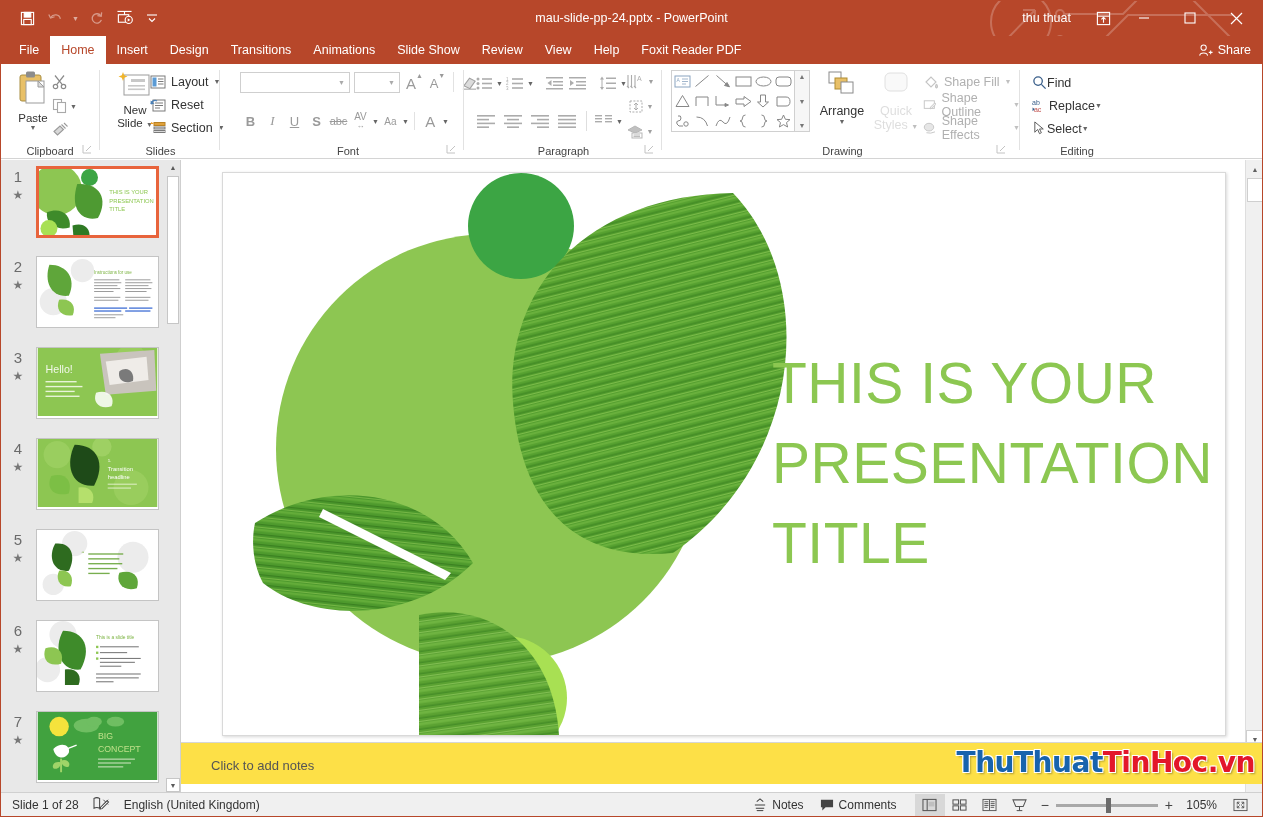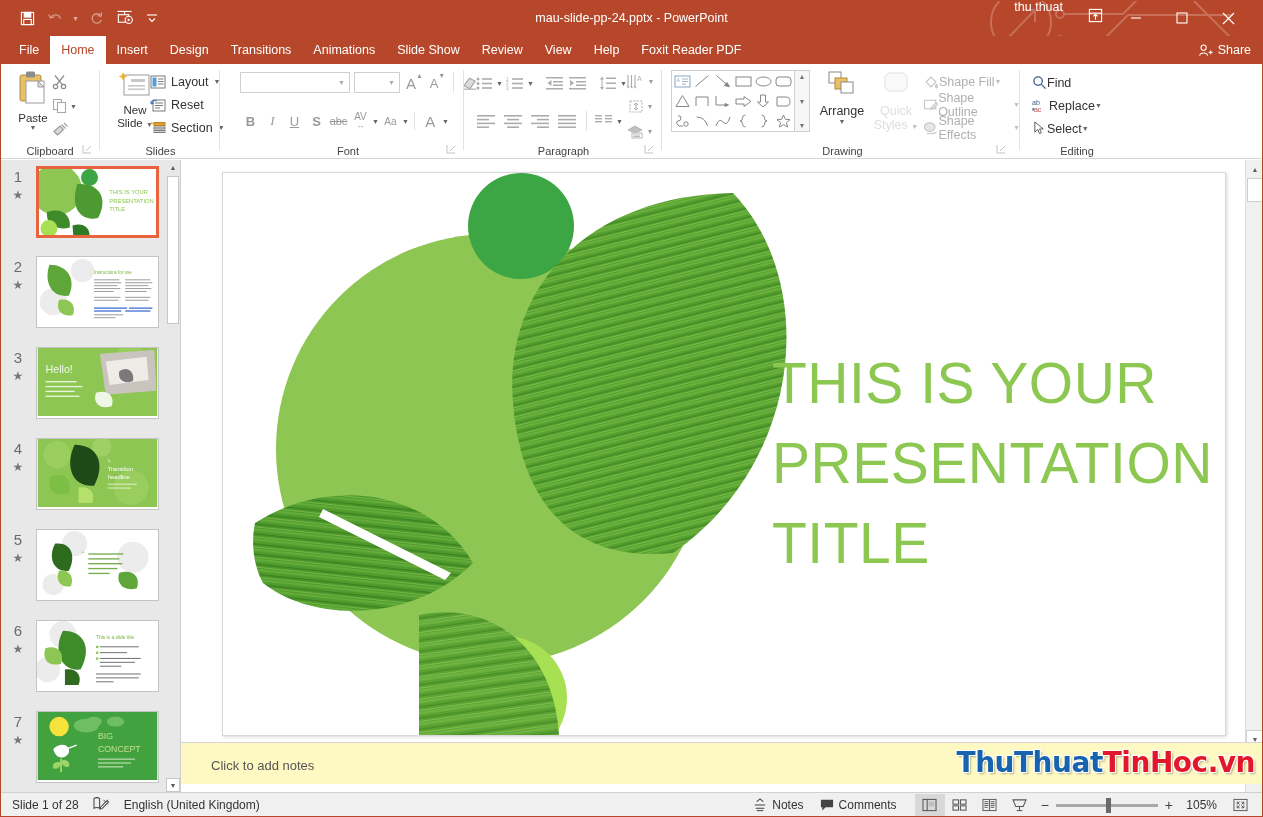--- a/index.html
+++ b/index.html
@@ -21,21 +21,21 @@
   .qat-btn { width: 26px; height: 24px; display: flex; align-items: center; justify-content: center;
     color: #fff; }
   .qat-btn svg { display: block; }
   .qat-dim { opacity: .45; }
   .qat-caret { width: 11px; height: 24px; display: flex; align-items: center; justify-content: center;
     color: #fff; font-size: 7px; opacity: .55; }
   .win-title {
     position: absolute; left: 0; top: 0; width: 1263px; height: 36px;
     line-height: 36px; text-align: center; color: #fff; font-size: 12.5px;
   }
-  .tb-right { position: absolute; right: 12px; top: 0; height: 36px; display: flex; align-items: flex-start; }
+  .tb-right { position: absolute; right: 4px; top: 0; height: 36px; display: flex; align-items: center; }
   .acct { color: #fff; font-size: 12.5px; margin-right: 14px; }
   .ribbon-opts { width: 36px; height: 30px; display: flex; align-items: center; justify-content: center; color: #fff; }
   .wbtn { width: 46px; height: 36px; display: flex; align-items: center; justify-content: center; color: #fff; }
 
   
   .tabbar {
     position: absolute; top: 36px; left: 0; width: 1263px; height: 28px;
     background: #b7472a;
   }
   .tabs { display: flex; align-items: flex-start; height: 28px; padding-left: 8px; }
@@ -107,21 +107,21 @@
     display: grid; grid-template-columns: repeat(6, 1fr); grid-template-rows: repeat(3, 1fr);
   }
   .shp { display: flex; align-items: center; justify-content: center; opacity: .7; }
   .galbar { position: absolute; left: 130px; top: 6px; width: 15px; height: 62px;
     border: 1px solid #d0d0d0; border-left: none; background: #f6f6f6;
     display: flex; flex-direction: column; justify-content: space-between; align-items: center; padding: 2px 0; }
   .galbar span { font-size: 7px; color: #777; }
   .arrange { position: absolute; left: 150px; top: 6px; width: 54px; text-align: center; }
   .qstyles { position: absolute; left: 206px; top: 6px; width: 50px; text-align: center; opacity: .42; }
   .shapefx { position: absolute; left: 258px; top: 6px; }
-  .fx-row { display: flex; align-items: center; height: 23px; font-size: 12.5px; color: #b0b0b0; }
+  .fx-row { display: flex; align-items: center; height: 23px; gap: 5px; font-size: 12.5px; color: #b0b0b0; }
 
   
   .edit-row { display: flex; align-items: center; height: 23px; font-size: 12.5px; color: #333; }
 
   
   .thumbpane {
     position: absolute; left: 0; top: 160px; width: 181px; height: 632px;
     background: #e8e8e8; border-right: 1px solid #cfcfcf; overflow: hidden;
   }
   .thumb-item { position: absolute; left: 0; width: 181px; display: flex; }
@@ -142,21 +142,21 @@
   }
   .slide-title {
     position: absolute; left: 549px; top: 170px; width: 420px;
     font-size: 57px; line-height: 80px; letter-spacing: 0.5px;
     font-weight: 300; white-space: pre-line;
   }
 
   
   .notespane {
     position: absolute; left: 181px; top: 742px; width: 1082px; height: 42px;
-    background: #fef9c3; border-top: 1px solid #d6d6d6;
+    background: #fde047; border-top: 1px solid #d6d6d6;
   }
   .notes-text { position: absolute; left: 30px; top: 15px; font-size: 13px; color: #555; }
   .wm { position: absolute; right: 8px; top: 3px; font-size: 28px; font-weight: bold;
     font-family: "DejaVu Sans", sans-serif; letter-spacing: -0.5px;
     text-shadow: 1px 1px 0 #fff, -1px -1px 0 #fff, 1px -1px 0 #fff, -1px 1px 0 #fff, 2px 2px 2px rgba(0,0,0,.3); }
   .wm .b { color: #1763ad; } .wm .r { color: #e3172a; }
 
   
   .statusbar {
     position: absolute; left: 0; top: 792px; width: 1263px; height: 25px;

